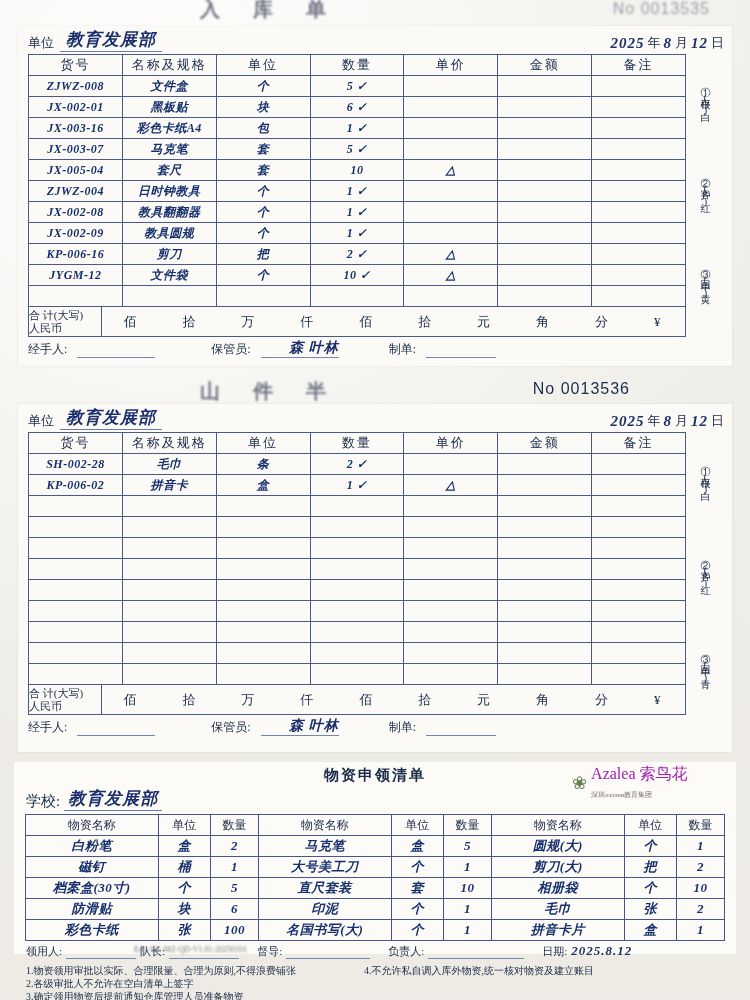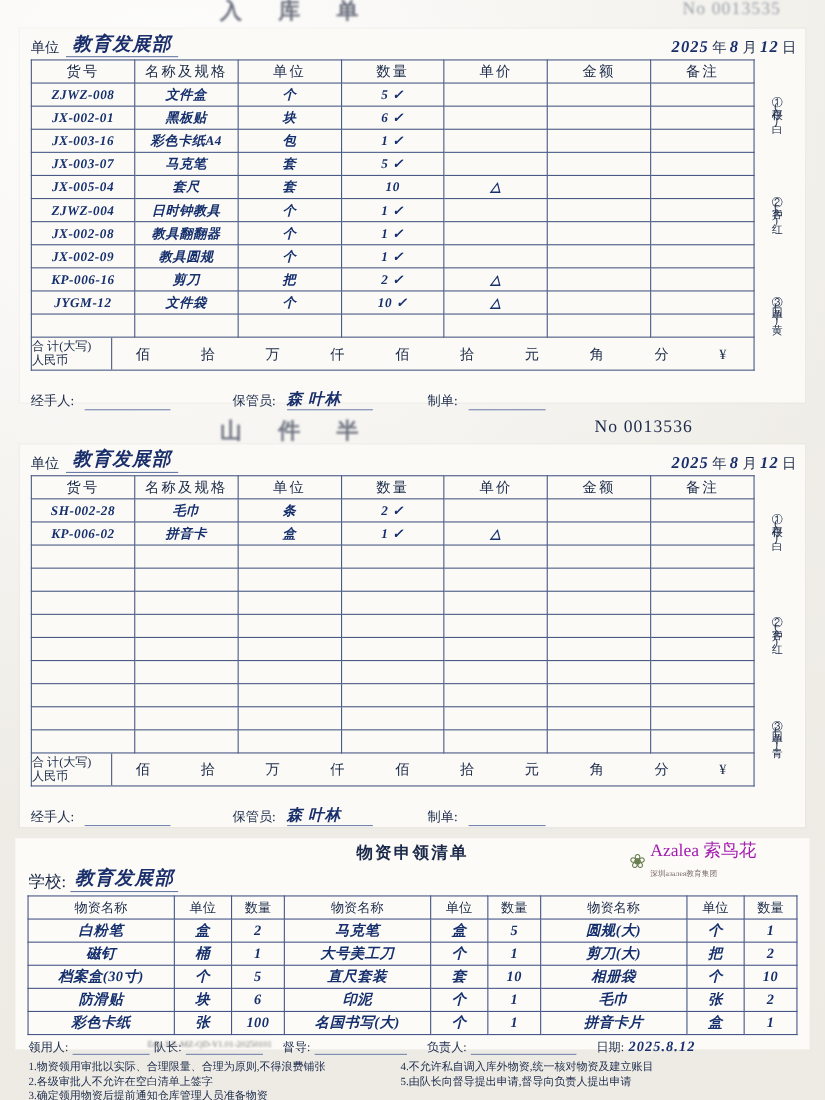--- a/index.html
+++ b/index.html
@@ -98,26 +98,25 @@
   .totalrow .tu{
     flex:1;display:flex;justify-content:space-around;align-items:center;
     letter-spacing:3px;font-size:13px;
   }
   .signrow{
     display:flex;align-items:flex-end;gap:10px;
     font-size:12px;padding:2px 0 4px 10px;
   }
   .sig{
     border-bottom:1px solid #7585ad;min-width:78px;display:inline-block;
-    text-align:left;
-    margin-top:15px;
+    text-align:right;
   }
   .nobox{
     position:absolute;right:40px;font-size:16px;letter-spacing:1px;
-    font-family:Liberation Serif, serif;color:#1b2a4a;text-align:right;
+    font-family:Liberation Sans, sans-serif;color:#1b2a4a;text-align:right;
   }
   .blurtitle{
     position:absolute;left:200px;font-size:20px;letter-spacing:14px;
     color:#6e7280;filter:blur(1.2px);font-weight:bold;
   }
   
   .form3{
     position:absolute;left:14px;top:762px;width:722px;height:192px;
     background:#fcfbf7;
   }
@@ -605,20 +604,19 @@
     </div>
 
     <div class="f3-foot">
       <ol class="rules" id="rules-left">
           <li>1.物资领用审批以实际、合理限量、合理为原则,不得浪费铺张</li>
           <li>2.各级审批人不允许在空白清单上签字</li>
           <li>3.确定领用物资后提前通知仓库管理人员准备物资</li>
         </ol>
       <ol class="rules2" id="rules-right">
           <li>4.不允许私自调入库外物资,统一核对物资及建立账目</li>
-          <li>5.由队长向督导提出申请,督导向负责人提出申请</li>
         </ol>
     </div>
 
     <div class="bottomline">Edu-XX-MZ-QD-V1.01-20250101</div>
   </div>
 
 </div>
 
 </body></html>

